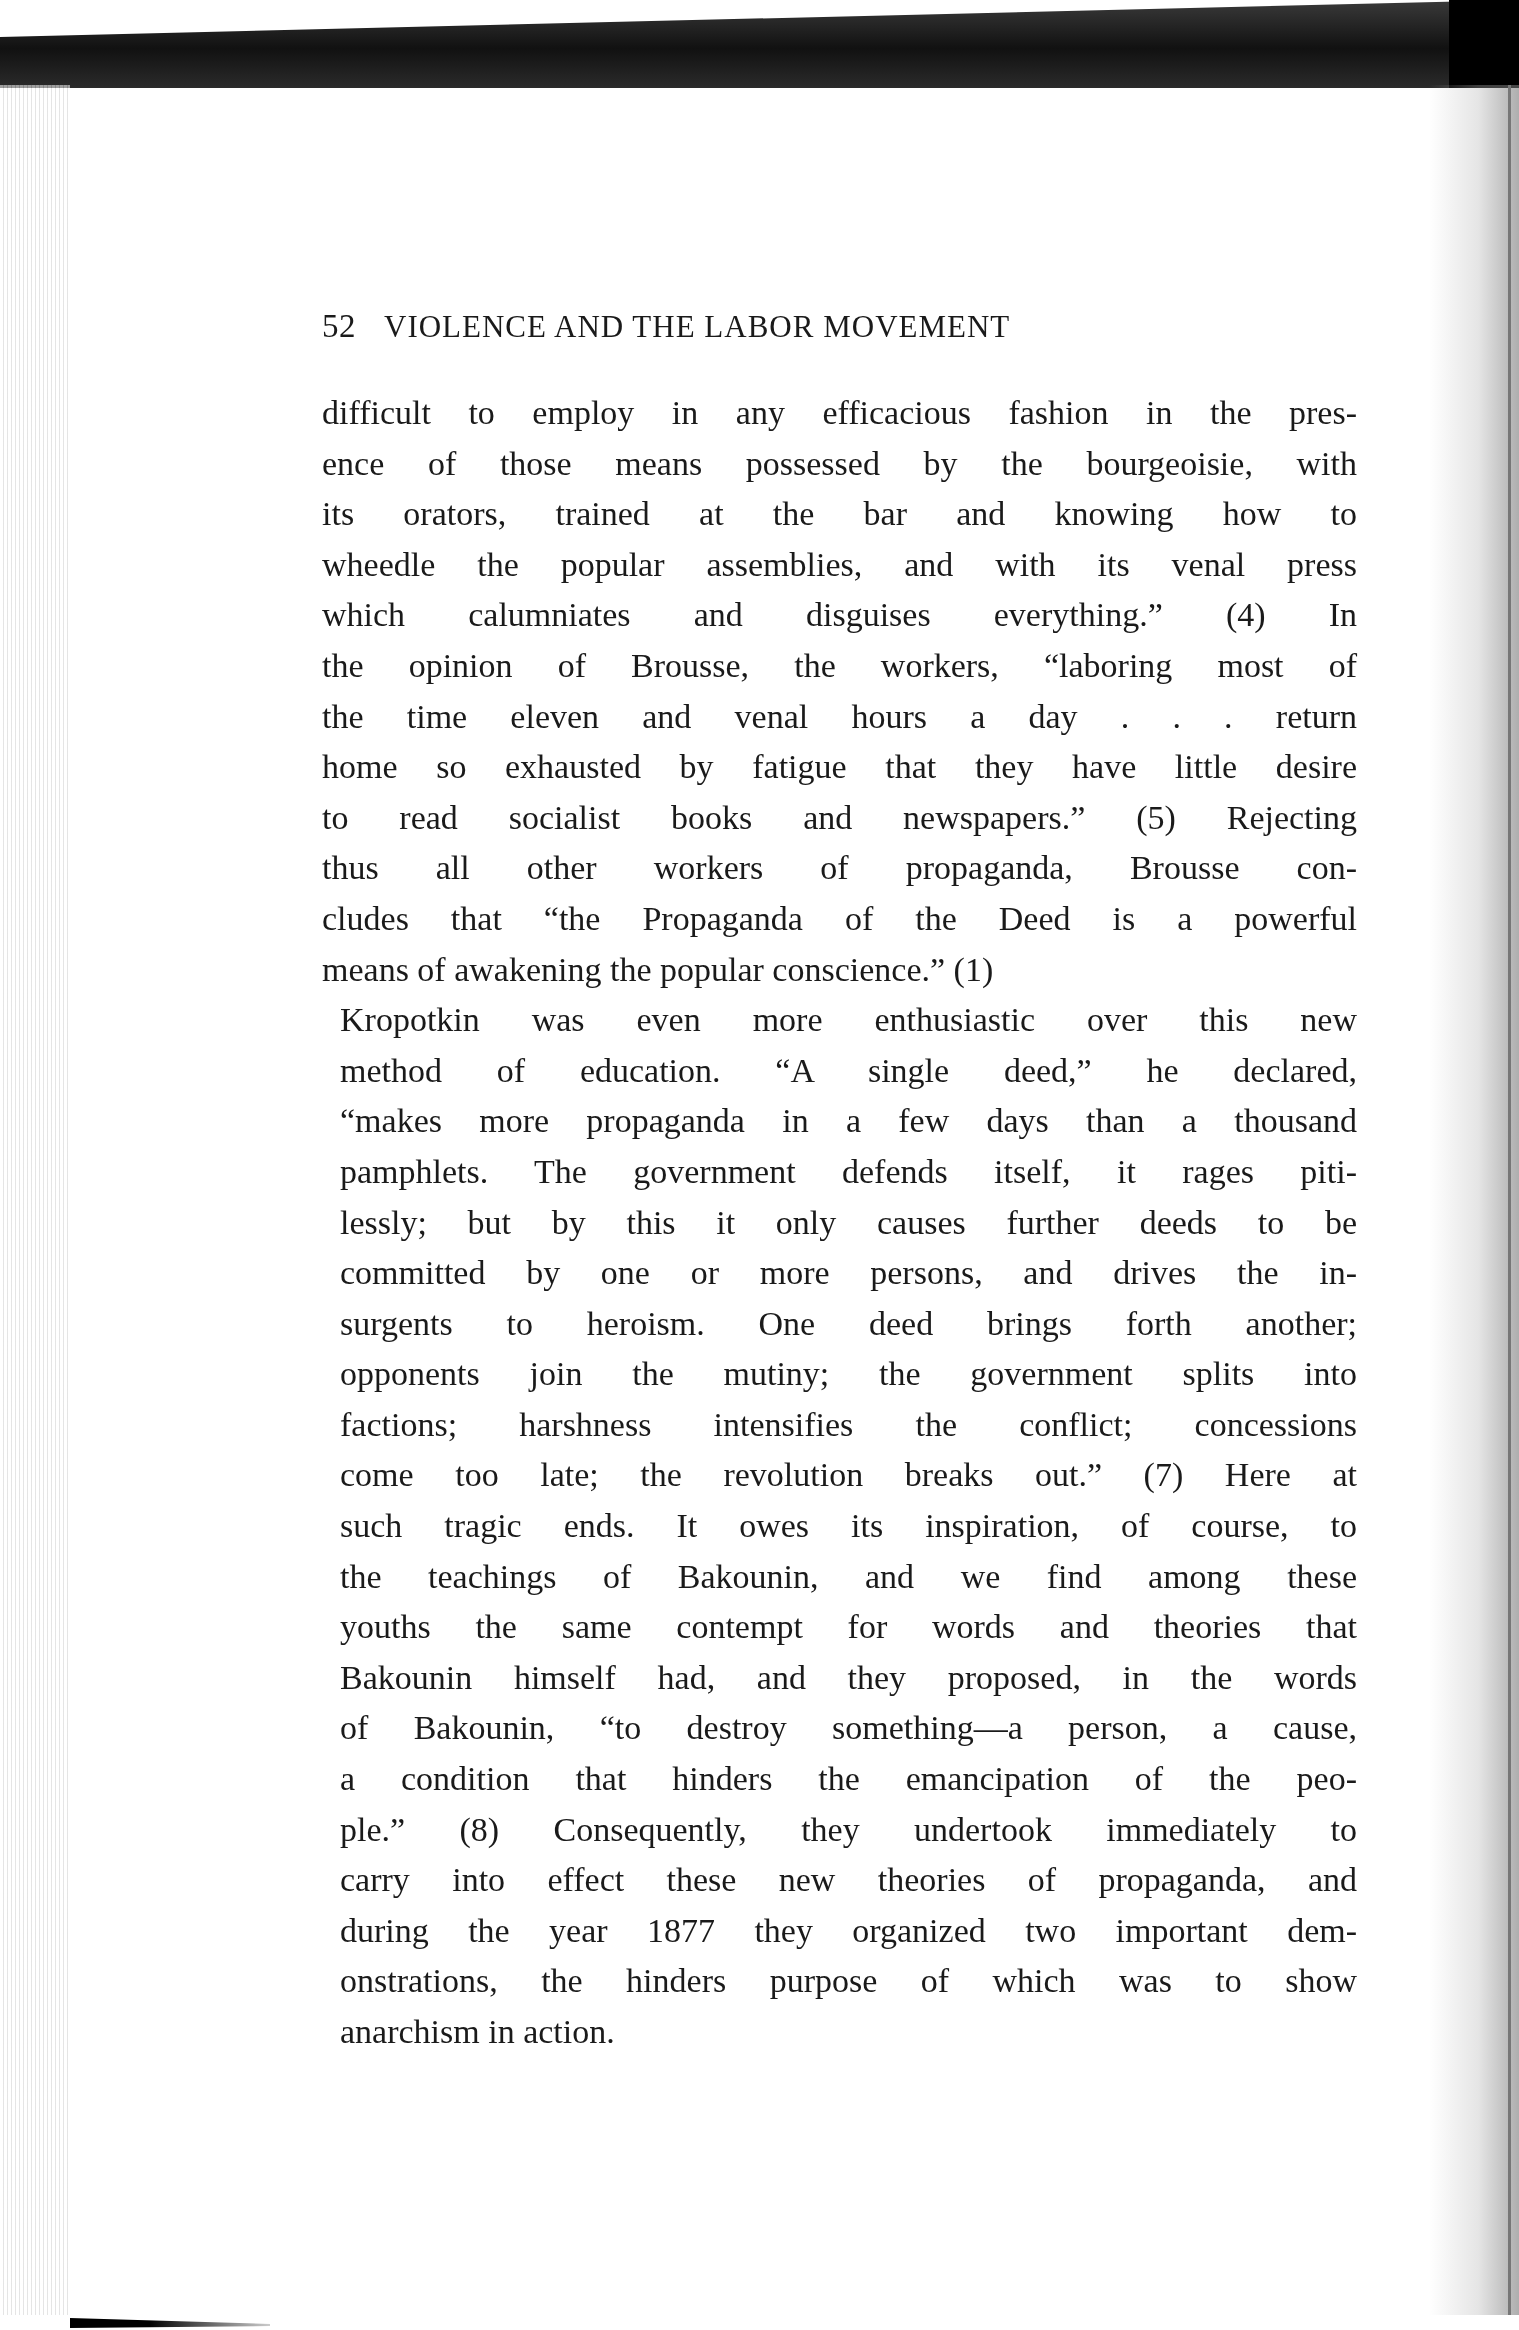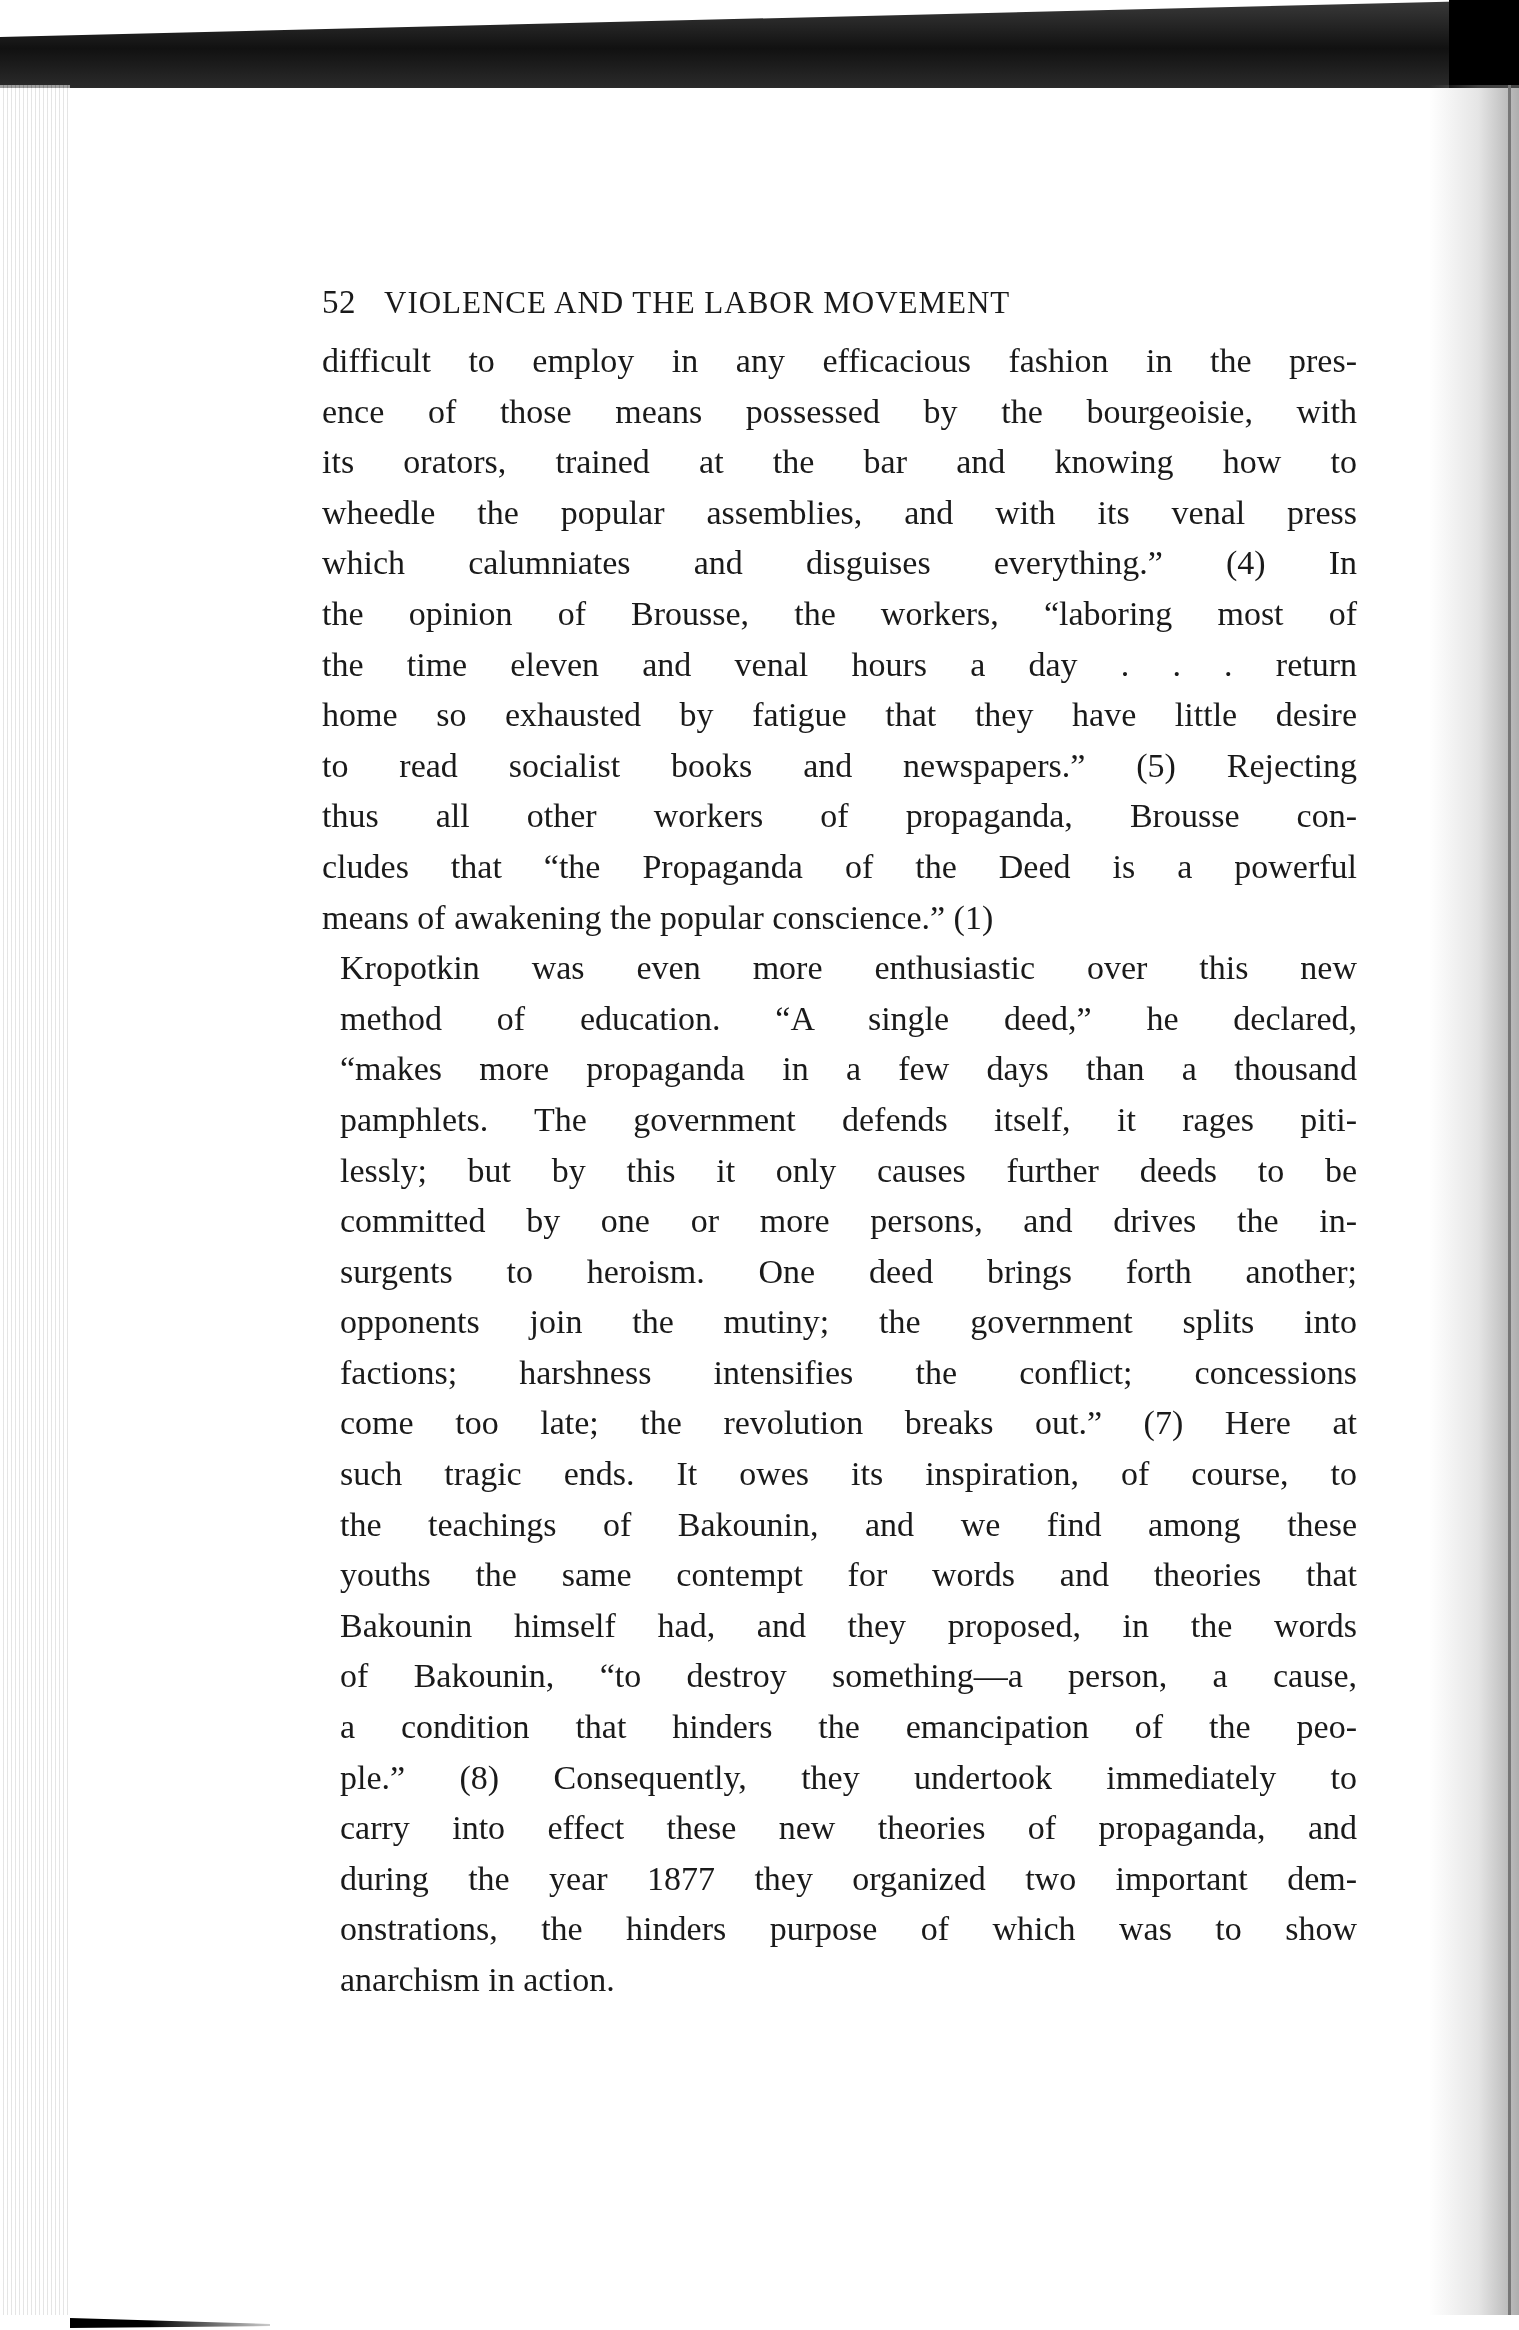--- a/index.html
+++ b/index.html
@@ -28,29 +28,30 @@
   }
   .right-edge-line {
     position: absolute; right: 8px; top: 85px; width: 3px; height: 2230px; background: #777;
   }
   .bottom-mark {
     position: absolute; left: 70px; top: 2318px; width: 200px; height: 10px;
     background: linear-gradient(90deg, #000 0%, #000 40%, rgba(0,0,0,0.2) 100%);
     clip-path: polygon(0 0, 100% 60%, 100% 80%, 0 100%);
   }
   .page {
-    position: absolute; left: 322px; top: 284px; width: 1035px;
+    position: absolute; left: 322px; top: 308px; width: 1035px;
   }
   .running-head {
     height: 52px; display: flex; align-items: baseline;
     font-size: 31px; letter-spacing: 0.5px;
   }
   .page-number { width: 62px; font-size: 33px; }
   .running-title { letter-spacing: 1px; }
   .body-text {
+    margin-top: 28px;
     font-size: 34px; line-height: 50.6px;
     text-align: justify; hyphens: none;
   }
   .body-text p { margin: 0; }
   .body-text p.indent { text-indent: 18px; }
   .line { display: block; text-align: justify; text-align-last: justify; white-space: nowrap; }
   .line.last { text-align-last: left; }
 </style>
 </head>
 <body>

